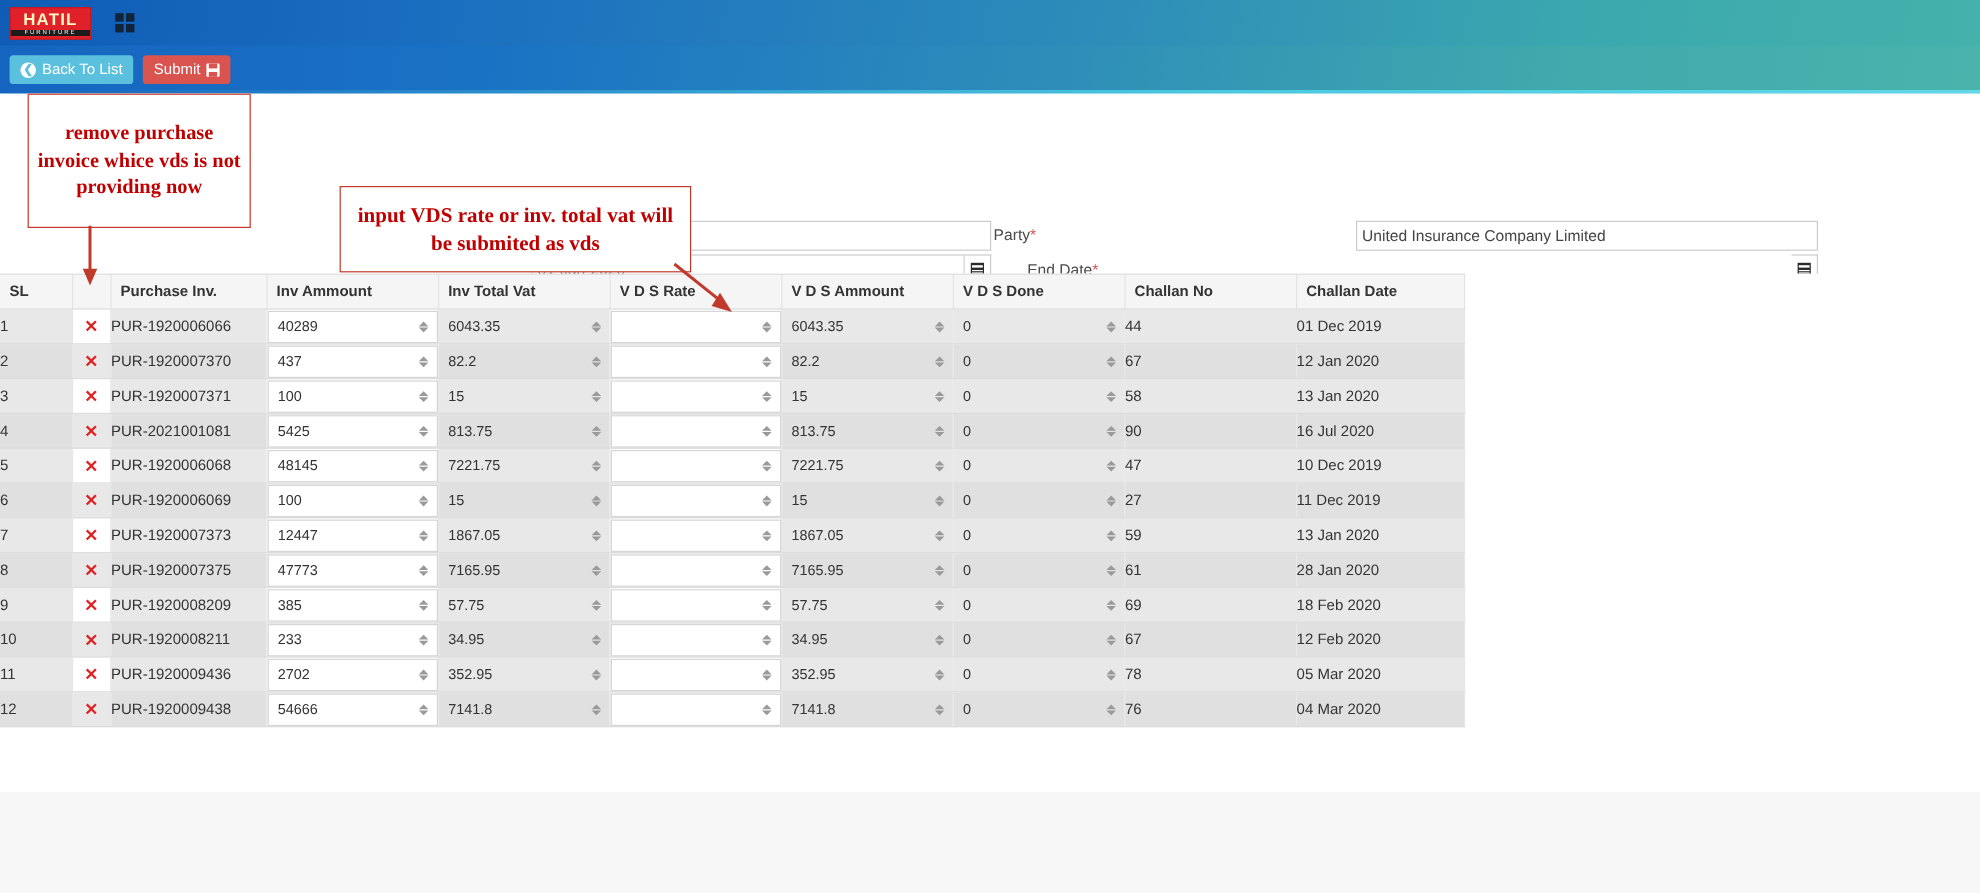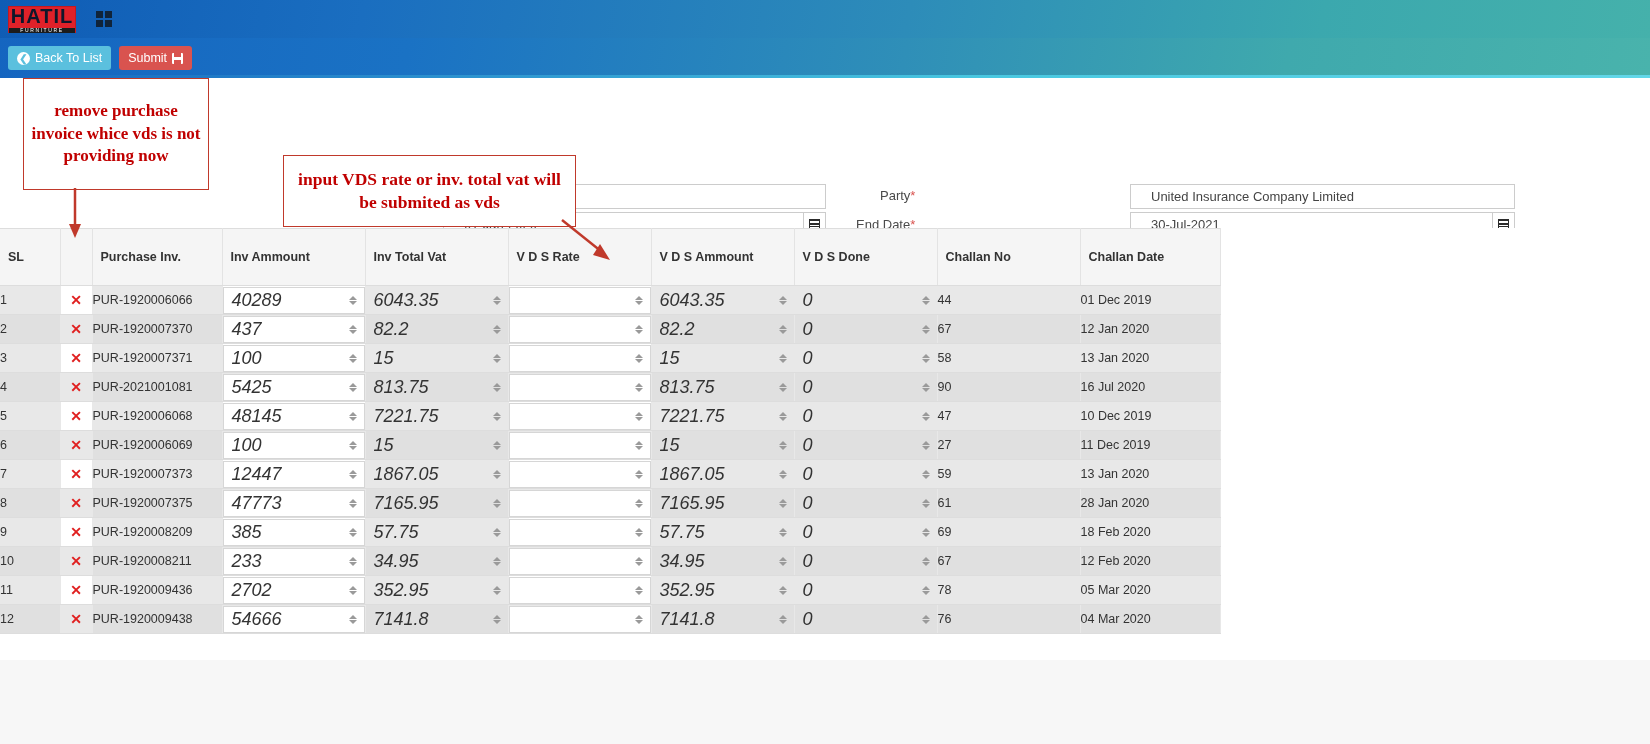--- a/index.html
+++ b/index.html
@@ -26,21 +26,21 @@
   #brand-logo {
     margin-left: 8px;
     width: 68px; height: 27px;
     background: #e02129;
     border: 1px solid #c51820;
     display: flex; flex-direction: column;
     align-items: center; justify-content: center;
     line-height: 1;
   }
   #brand-logo .b1 {
-    color: #0f172a; font-weight: bold; font-size: 20px;
+    color: #fef9c3; font-weight: bold; font-size: 14px;
     letter-spacing: 1px; font-family: "Liberation Sans", sans-serif;
   }
   #brand-logo .b2 {
     color: #ffffff; font-size: 5px; letter-spacing: 1.6px;
     background: #1c1c1c; width: 100%; text-align: center;
     margin-top: 2px;
   }
   #grid-menu-icon {
     margin-left: 20px;
     width: 16px; height: 16px;
@@ -97,21 +97,21 @@
     position: absolute;
     font-size: 13px; color: #4a4a4a;
     font-family: "Liberation Sans", sans-serif;
   }
   .req { color: #d9534f; }
   .fld-input {
     position: absolute;
     border: 1px solid #cccccc;
     background: #ffffff;
     font-size: 13px; color: #444444;
-    padding: 4px 20px;
+    padding: 4px 4px;
     height: 25px;
     font-family: "Liberation Sans", sans-serif;
   }
   .cal-btn {
     position: absolute;
     width: 22px; height: 25px;
     border: 1px solid #cccccc; border-left: none;
     background: #ffffff;
     display: flex; align-items: center; justify-content: center;
     cursor: pointer;
@@ -182,21 +182,21 @@
   }
   table.grid th {
     background: #f5f5f5;
     border-top: 1px solid #dddddd;
     border-bottom: 1px solid #dddddd;
     border-right: 1px solid #e3e3e3;
     text-align: left;
     font-weight: bold;
     color: #333333;
     font-size: 12.5px;
-    padding: 21px 8px;
+    padding: 7px 8px;
     height: 29px;
   }
   table.grid td {
     border-bottom: 1px solid #dddddd;
     border-right: 1px solid #e8e8e8;
     padding: 0;
     height: 28.6px;
     color: #333333;
     vertical-align: middle;
   }
@@ -211,21 +211,21 @@
     color: #e02020; font-weight: bold; font-size: 14px;
     cursor: pointer; line-height: 1;
   }
   td.c-text { padding-left: 10px; }
 
   .spin-cell {
     display: flex; align-items: center;
     height: 28px; width: 100%;
     padding: 0 0 0 8px;
   }
-  .spin-cell .val { flex: 1; font-size: 18px; color: #333333; font-style: italic; }
+  .spin-cell .val { flex: 1; font-size: 12px; color: #333333; }
   .spin-cell.editable { background: #ffffff; border: 1px solid #d6d6d6; height: 27px; }
   .spinner {
     width: 14px; margin-right: 4px;
     display: flex; flex-direction: column; align-items: center;
     justify-content: center; gap: 1px;
     cursor: pointer;
   }
   .spinner i {
     display: block; width: 0; height: 0;
     border-left: 4px solid transparent;
@@ -279,30 +279,29 @@
 
   <input class="fld-input" style="left: 443px; top: 106px; width: 383px;" value="b686">
 
   <input class="fld-input" style="left: 443px; top: 134px; width: 361px;" value="01-Jan-2020">
   <div class="cal-btn" style="left:804px; top:134px;">
     <span class="cal-glyph"></span>
   </div>
 
   <input class="fld-input" style="left: 443px; top: 163px; width: 383px;" value="">
 
-  <span class="fld-label" style="left:880px; top:110px;">
+  <span class="fld-label" style="left:828px; top:110px;">
     <span>Party</span><span class="req">*</span>
   </span>
   <span class="fld-label" style="left:856px; top:139px;">
     <span>End Date</span><span class="req">*</span>
   </span>
 
   <input class="fld-input" style="left: 1130px; top: 106px; width: 385px;" value="United Insurance Company Limited">
 
-  <input class="fld-input" style="left: 1130px; top: 134px; width: 363px;" value="30-Jul-2021">
   <div class="cal-btn" style="left:1493px; top:134px;">
     <span class="cal-glyph"></span>
   </div>
 
   <button id="load-data-button">
     <span>load data</span>
     <span>✚</span>
   </button>
 </div>
 

